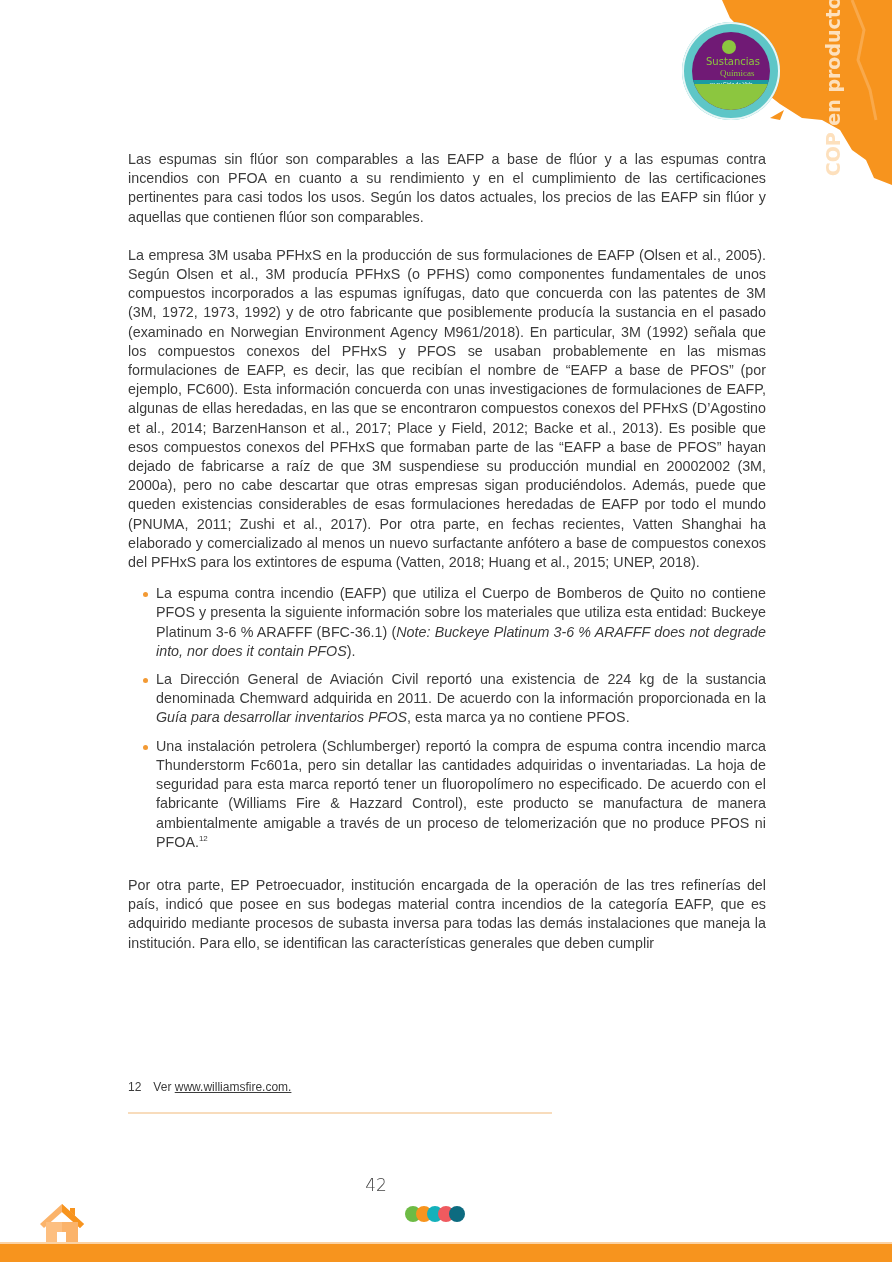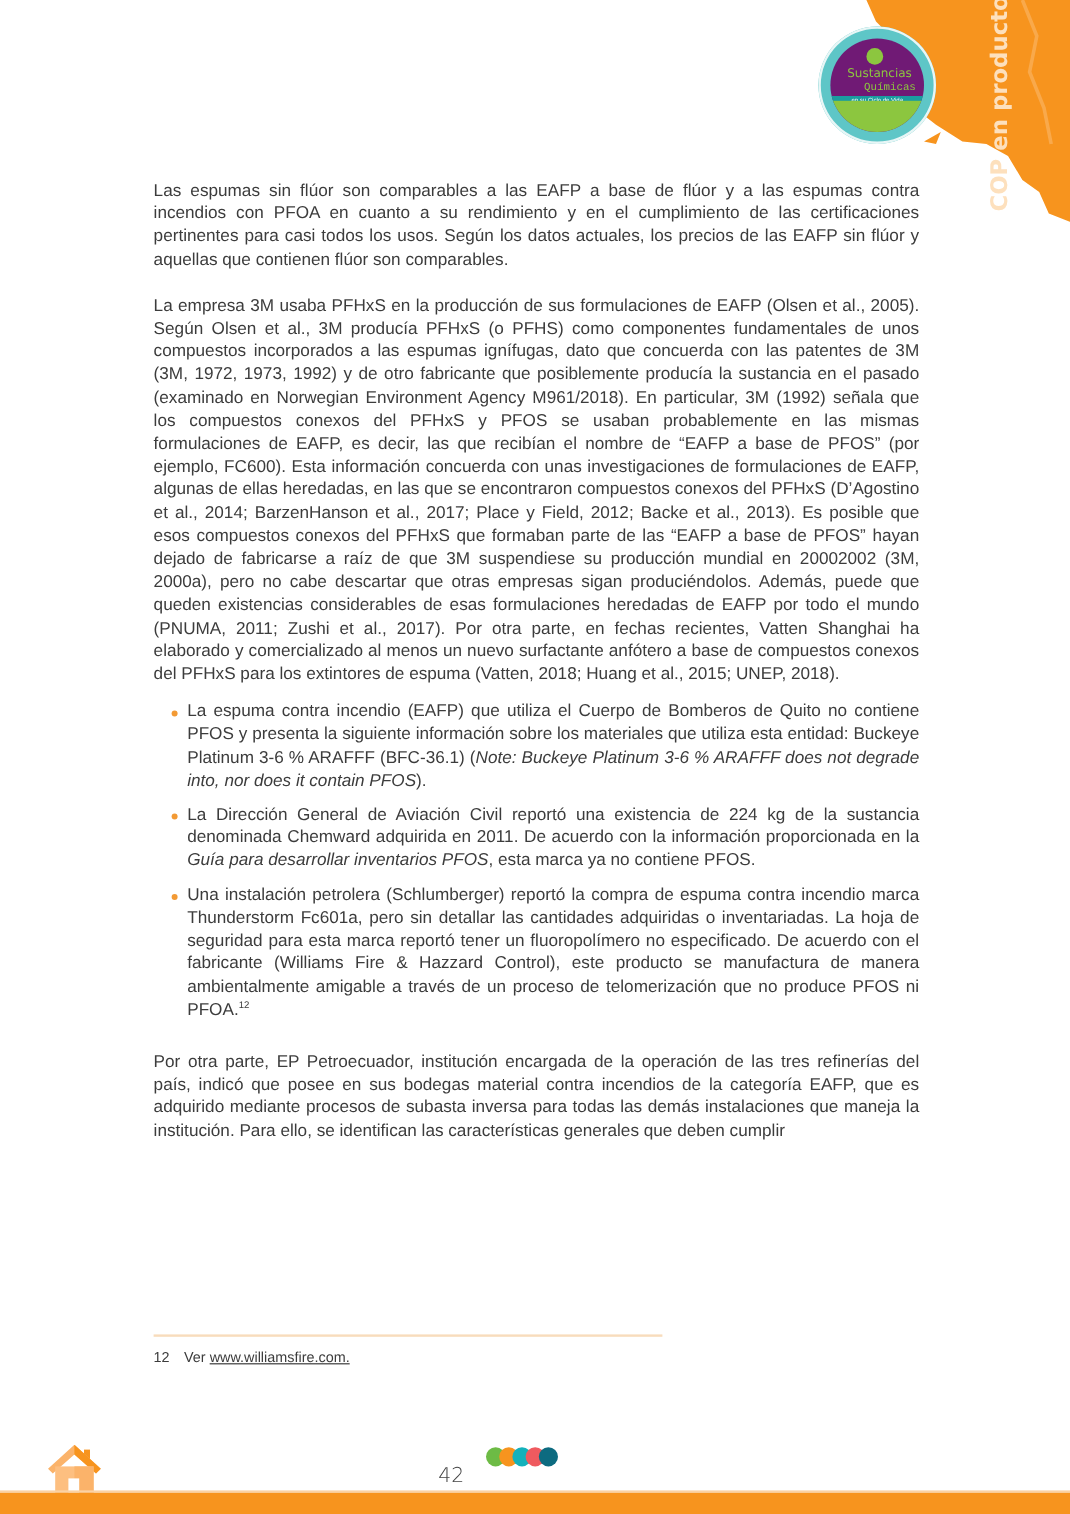--- a/index.html
+++ b/index.html
@@ -18,21 +18,21 @@
   .badge-inner {
     position: absolute; left: 10px; top: 10px; width: 78px; height: 78px; border-radius: 50%;
     background: #701a75; overflow: hidden;
   }
   .badge-green { position: absolute; left: 0; bottom: 0; width: 100%; height: 26px; background: #8cc63f; }
   .badge-band {
     position: absolute; left: 0; top: 48px; width: 100%; height: 8px; background: #1a9ca0;
     color: #fff; font-size: 5px; text-align: center; line-height: 8px;
   }
   .badge-title1 { position: absolute; left: 14px; top: 24px; font-size: 10px; color: #8cc63f; font-family: "DejaVu Sans", sans-serif; }
-  .badge-title2 { position: absolute; left: 28px; top: 36px; font-size: 9px; color: #8cc63f; font-family: Liberation Mono, monospace; }
+  .badge-title2 { position: absolute; left: 28px; top: 36px; font-size: 9px; color: #8cc63f; font-family: Liberation Serif, serif; }
   .badge-dots { position: absolute; left: 30px; top: 8px; width: 14px; height: 14px; border-radius: 50%; background: #8cc63f; }
   .cop-label {
     position: absolute; left: 808px; top: 30px; width: 52px; height: 100px;
     display: flex; align-items: center; justify-content: center;
   }
   .cop-label span {
     display: block; transform: rotate(-90deg); white-space: nowrap;
     color: #fde0bd; font-weight: bold; font-size: 19px; line-height: 19px; text-align: center;
     font-family: "DejaVu Sans", sans-serif;
   }
@@ -42,24 +42,24 @@
   .section-title { color: #f39a34; font-weight: bold; font-size: 14.3px; margin-top: 26px !important; }
   .p3 { margin-top: 14px !important; }
   ul.bullets { list-style: none; margin: 12px 0 0 0; padding: 0 0 0 28px; }
   ul.bullets li { position: relative; margin-bottom: 9px; text-align: justify; }
   ul.bullets li::before {
     content: ""; position: absolute; left: -13px; top: 8px; width: 5px; height: 5px; border-radius: 50%; background: #f39a34;
   }
   sup { font-size: 8px; line-height: 0; }
   .p4 { margin-top: 24px !important; }
   .fn-rule { position: absolute; left: 128px; top: 1112px; width: 424px; height: 2px; background: #f8dcbc; }
-  .footnote { position: absolute; left: 128px; top: 1124px; font-size: 12px; color: #3c3c3c; text-align: right; }
+  .footnote { position: absolute; left: 128px; top: 1080px; font-size: 12px; color: #3c3c3c; text-align: right; }
   .footnote .num { margin-right: 12px; }
   .footnote a { color: #3c3c3c; text-decoration: underline; }
-  .page-num { position: absolute; left: 0; width: 752px; top: 1220px; text-align: center; font-size: 17px; color: #444; font-family: "DejaVu Sans", sans-serif; font-weight: 200; }
+  .page-num { position: absolute; left: 0; width: 752px; top: 1175px; text-align: center; font-size: 17px; color: #444; font-family: "DejaVu Sans", sans-serif; font-weight: 200; }
   .dots { position: absolute; left: 405px; top: 1206px; height: 16px; display: flex; }
   .dot { width: 16px; height: 16px; border-radius: 50%; margin-right: -5px; }
   .home { position: absolute; left: 40px; top: 1204px; width: 48px; height: 42px; }
   .bottom-bar { position: absolute; left: 0; top: 1244px; width: 892px; height: 18px; background: #f7941e; }
   .bottom-bar-light { position: absolute; left: 0; top: 1242px; width: 892px; height: 2px; background: #fbd2a4; }
 </style>
 </head>
 <body>
 
 <svg class="splash" viewBox="0 0 240 190">

